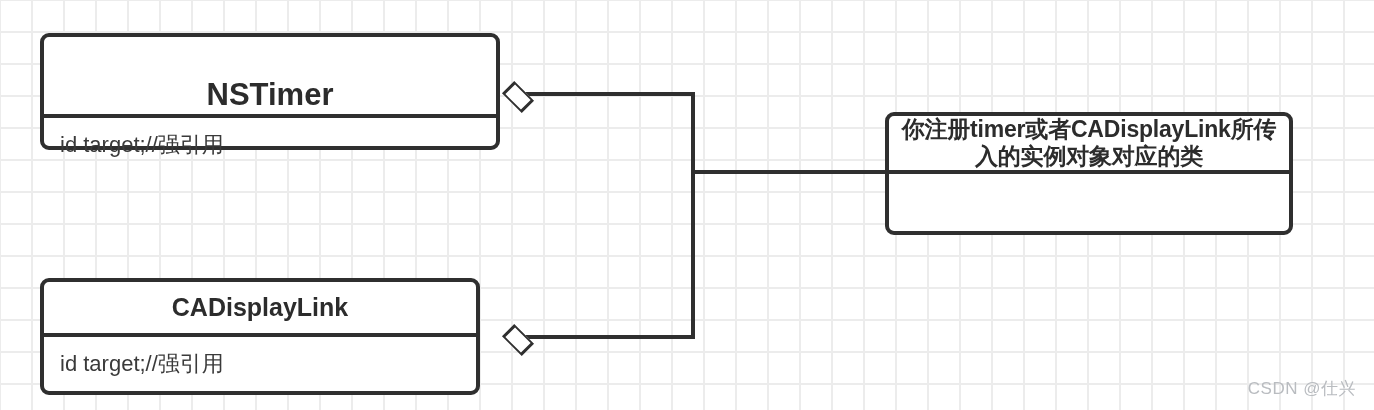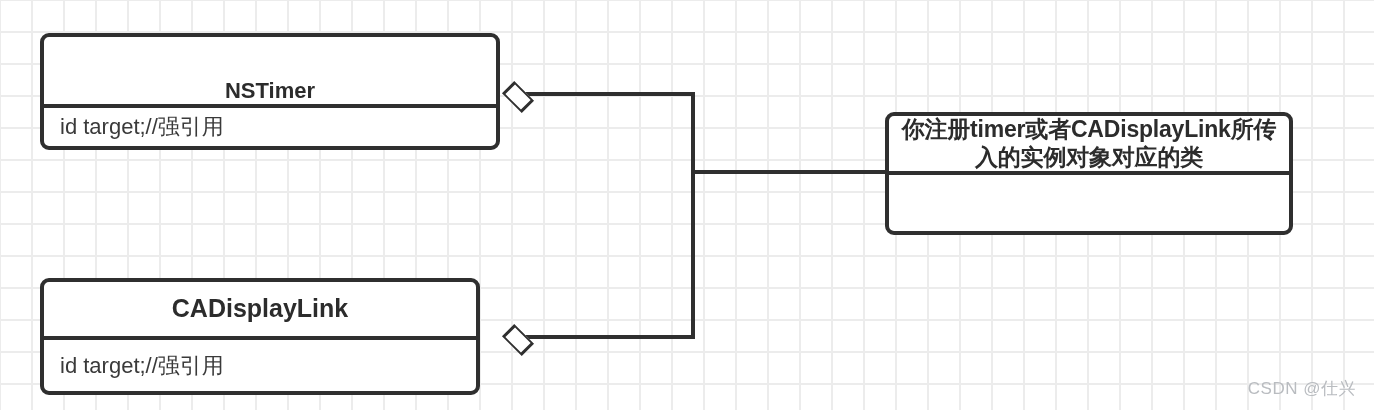--- a/index.html
+++ b/index.html
@@ -49,33 +49,33 @@
     line-height: 1.18;
     padding: 0 8px;
   }
   .uml-body {
     box-sizing: border-box;
     width: 100%;
     flex: 1;
     display: flex;
     align-items: center;
     color: #3a3a3a;
-    padding: 4px 16px;
+    padding: 12px 16px;
   }
 
   
   #box-nstimer {
     left: 40px;
     top: 33px;
     width: 460px;
     height: 117px;
   }
   #box-nstimer .uml-title {
     height: 58px;
-    font-size: 22px;
+    font-size: 31px;
     margin-top: 40px;
   }
   #box-nstimer .uml-body { font-size: 22px; }
 
   
   #box-cadisplaylink {
     left: 40px;
     top: 278px;
     width: 440px;
     height: 117px;

